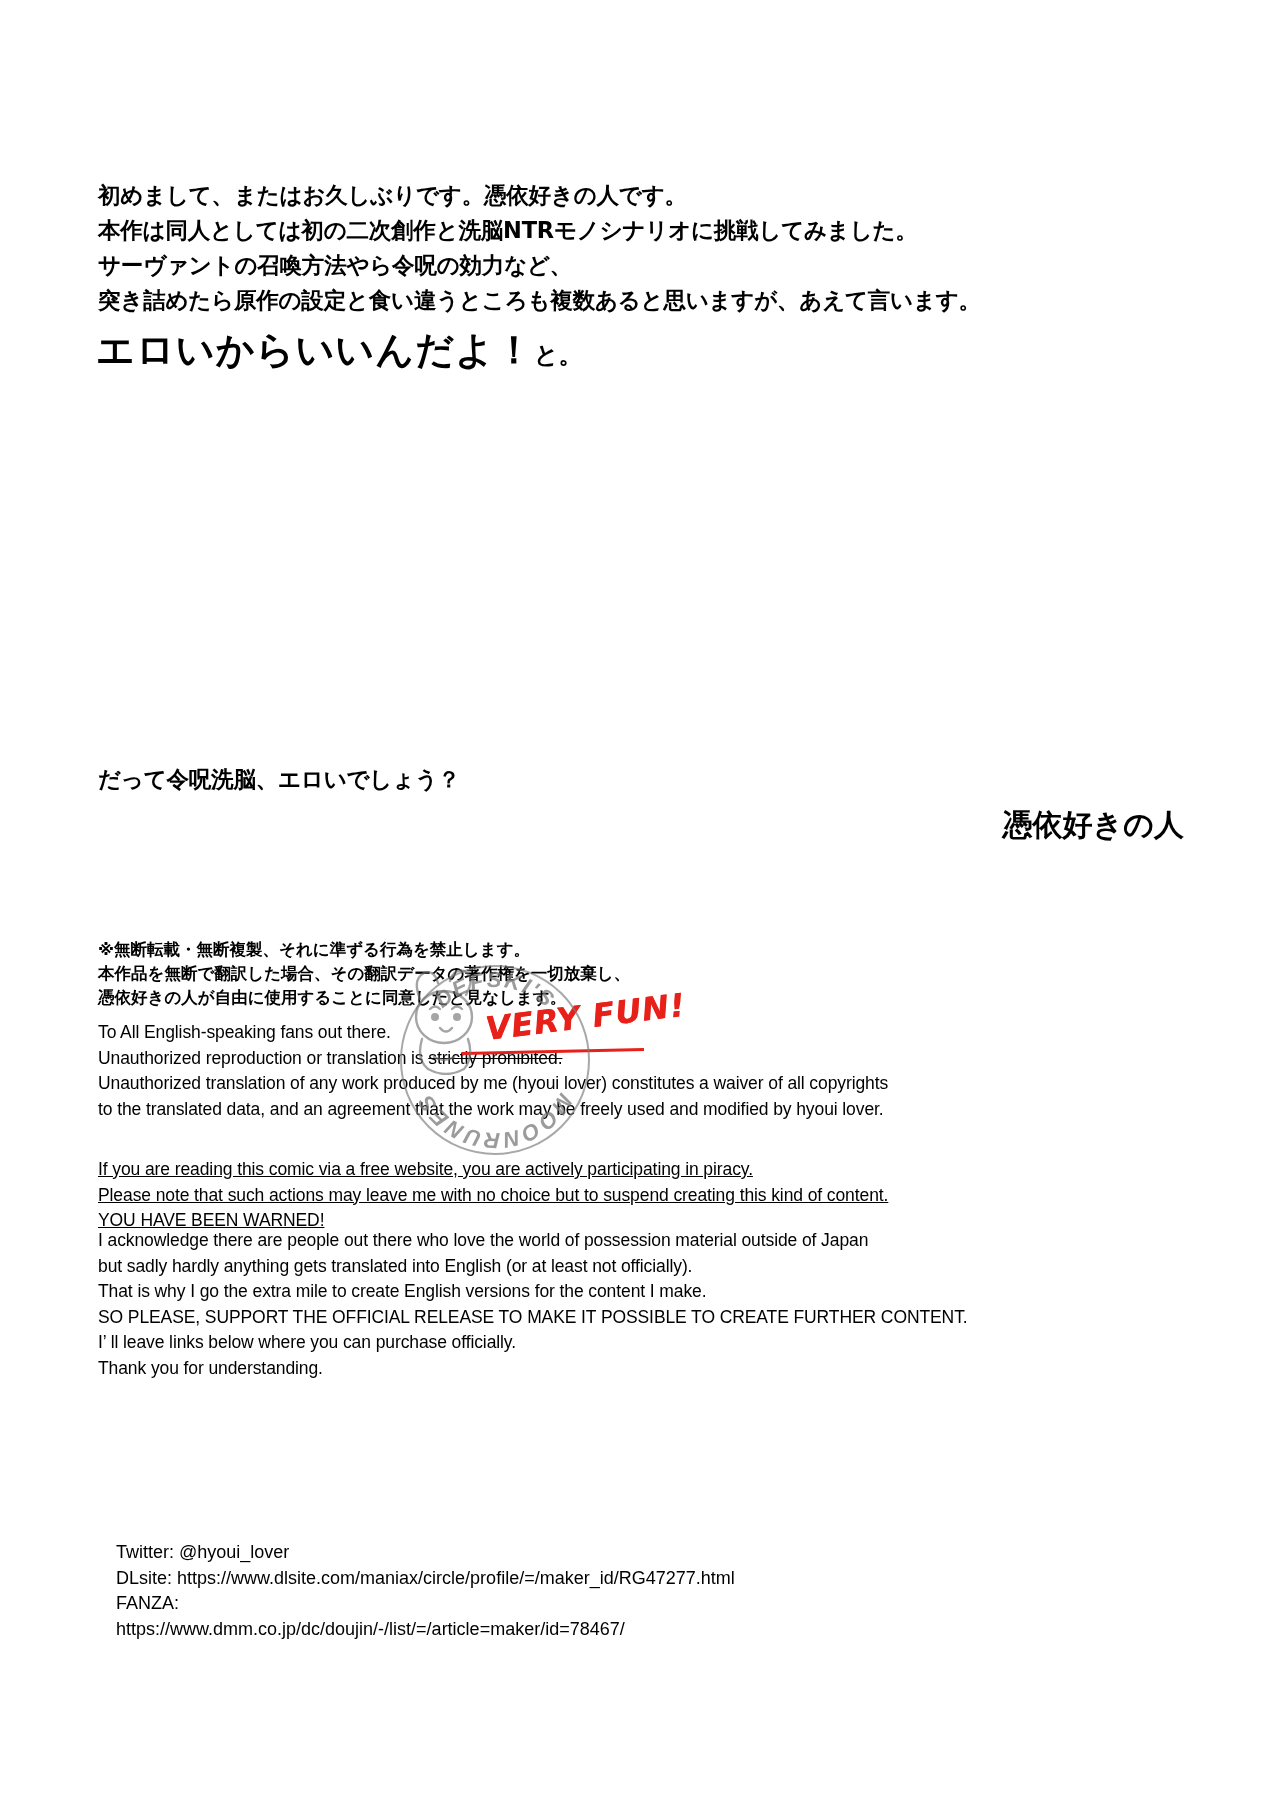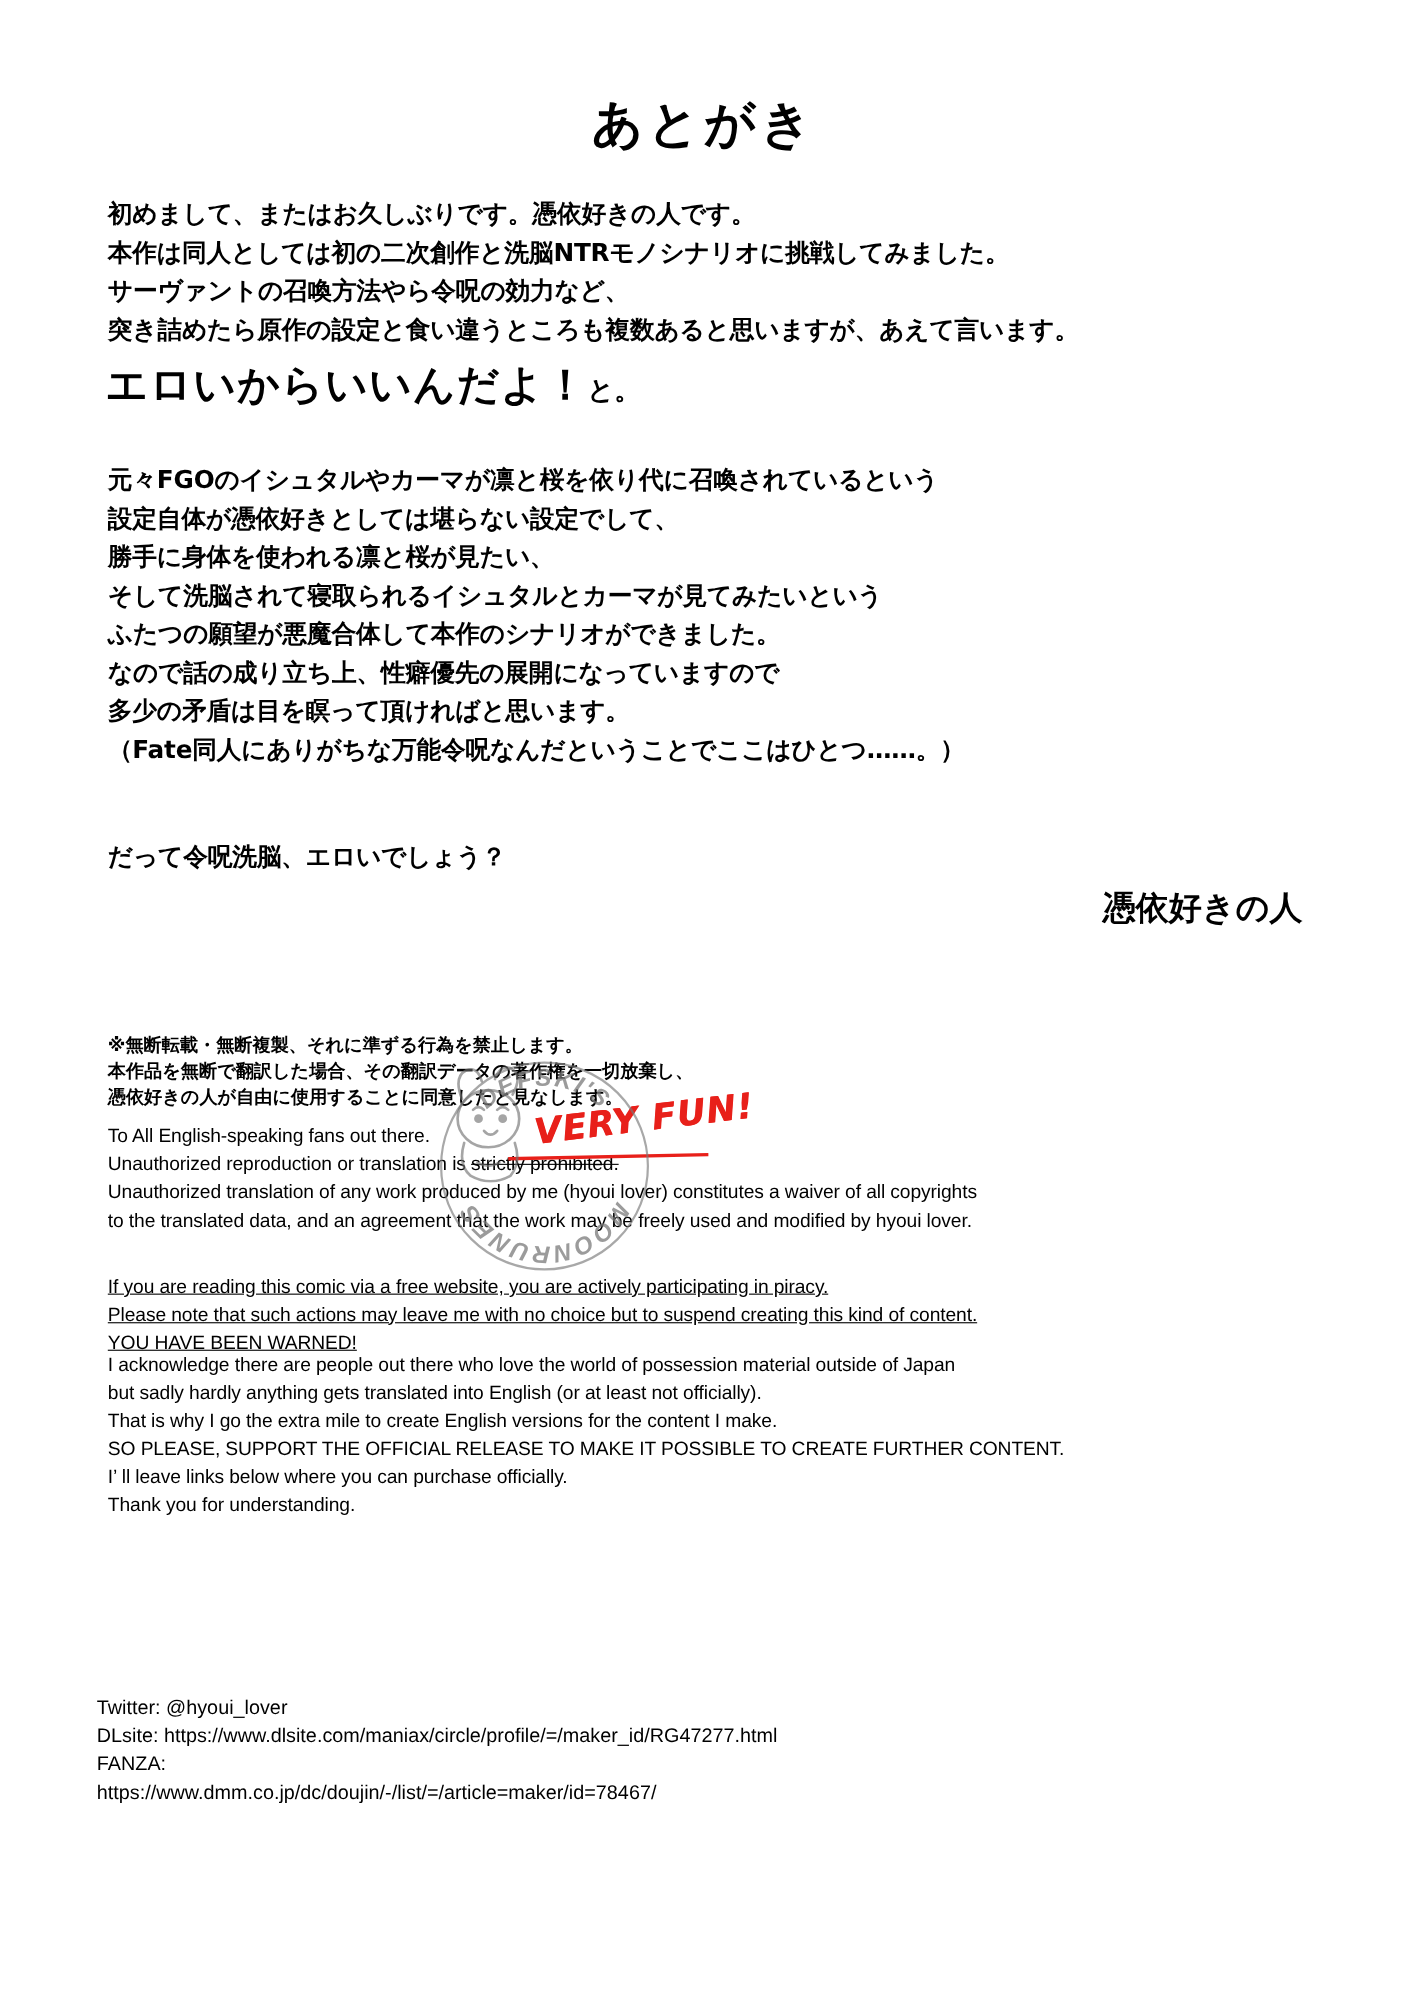--- a/index.html
+++ b/index.html
@@ -118,21 +118,21 @@
     top: 1390px;
     font-family: "DejaVu Sans", "Liberation Sans", sans-serif;
     font-size: 19px;
     line-height: 40px;
     white-space: pre;
   }
 
   
   #links-block {
     position: absolute;
-    left: 88px;
+    left: 116px;
     top: 1540px;
     font-family: "Liberation Sans", sans-serif;
     font-size: 18px;
     line-height: 25.5px;
     white-space: pre;
   }
 
   
   .stamp {
     position: absolute;
@@ -189,37 +189,28 @@
     height: 3px;
     background: #e8201a;
     transform: rotate(-1.2deg);
   }
 </style>
 </head>
 <body>
 
 <div class="page">
 
-  <div class="title">あとがき</div>
 
   <div class="jp-block" id="jp-intro">初めまして、またはお久しぶりです。憑依好きの人です。
 本作は同人としては初の二次創作と洗脳NTRモノシナリオに挑戦してみました。
 サーヴァントの召喚方法やら令呪の効力など、
 突き詰めたら原作の設定と食い違うところも複数あると思いますが、あえて言います。</div>
 
   <div class="jp-shout"><span>エロいからいいんだよ！</span><span class="small">と。</span></div>
 
-  <div class="jp-block" id="jp-body">元々FGOのイシュタルやカーマが凛と桜を依り代に召喚されているという
-設定自体が憑依好きとしては堪らない設定でして、
-勝手に身体を使われる凛と桜が見たい、
-そして洗脳されて寝取られるイシュタルとカーマが見てみたいという
-ふたつの願望が悪魔合体して本作のシナリオができました。
-なので話の成り立ち上、性癖優先の展開になっていますので
-多少の矛盾は目を瞑って頂ければと思います。
-（Fate同人にありがちな万能令呪なんだということでここはひとつ……。）</div>
 
   <div class="jp-block" id="jp-question">だって令呪洗脳、エロいでしょう？</div>
 
   <div class="jp-sign">憑依好きの人</div>
 
   <div id="jp-legal">※無断転載・無断複製、それに準ずる行為を禁止します。
 本作品を無断で翻訳した場合、その翻訳データの著作権を一切放棄し、
 憑依好きの人が自由に使用することに同意したと見なします。</div>
 
   <div class="en-block" id="en-1"><span>To All English-speaking fans out there.</span>

